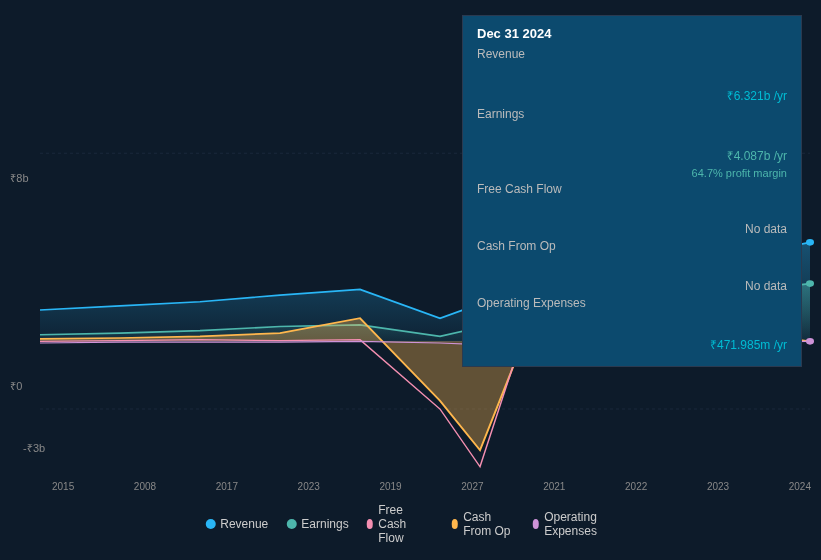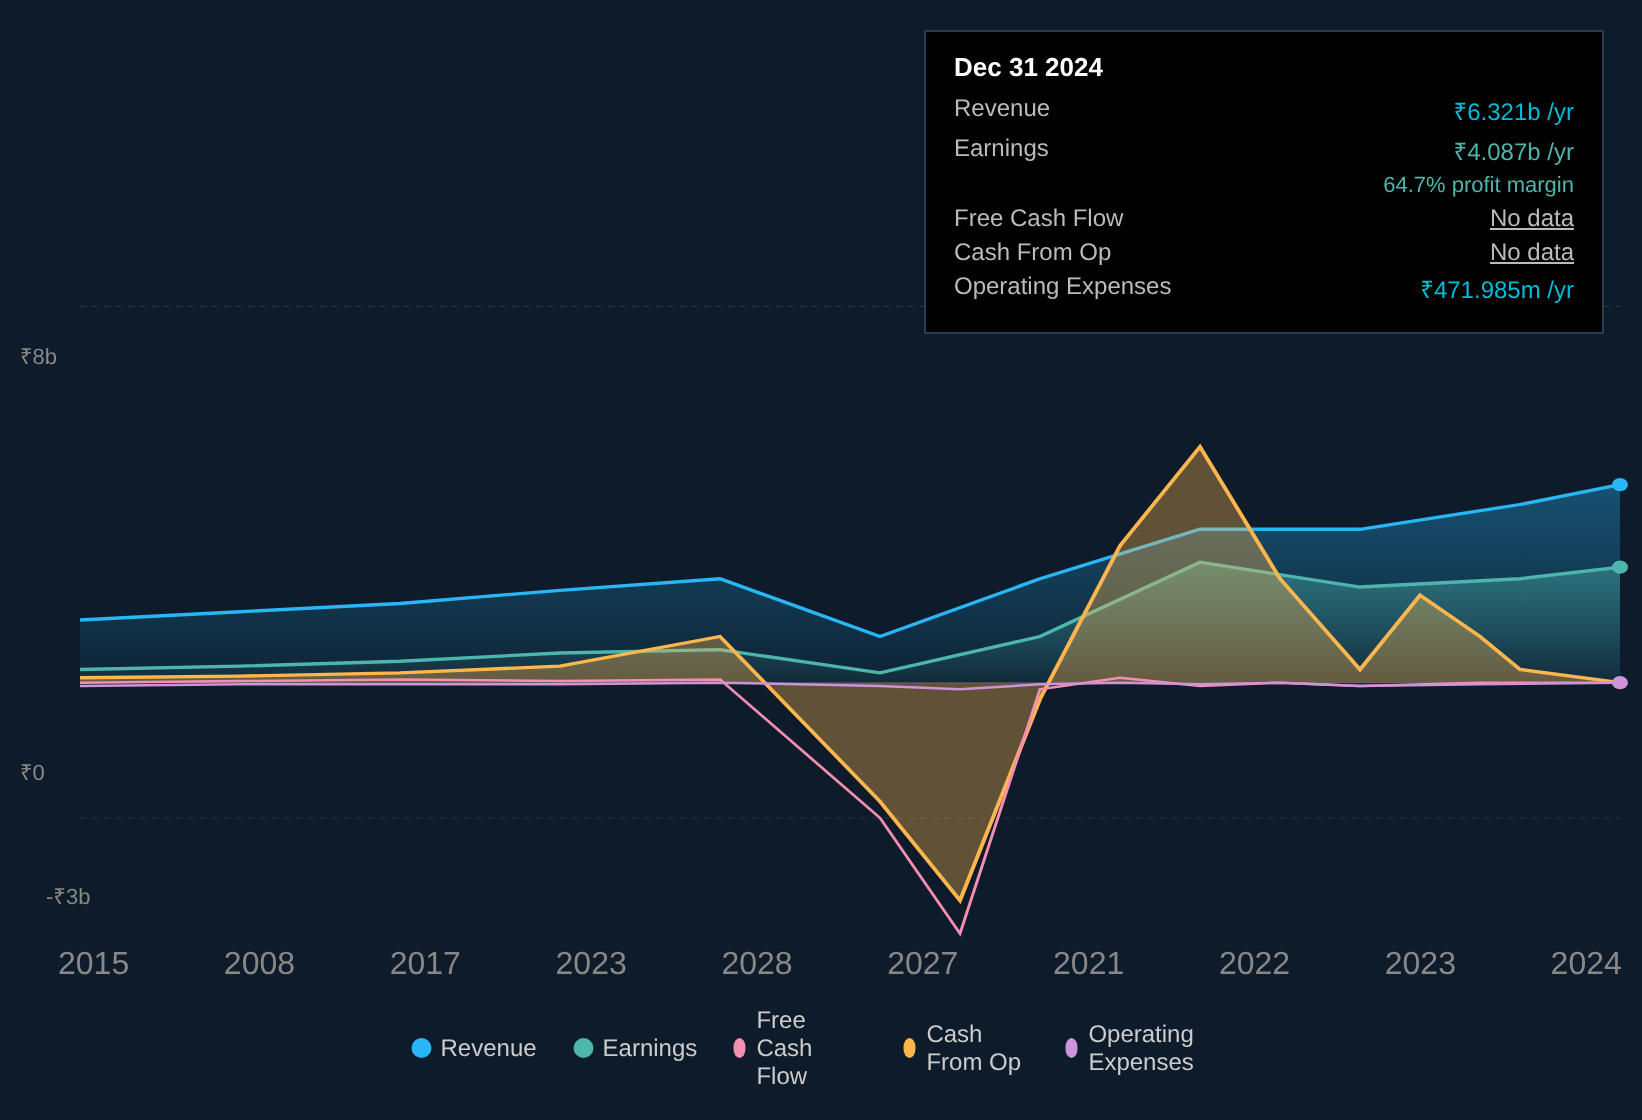--- a/index.html
+++ b/index.html
@@ -11,71 +11,71 @@
       color: #ccc;
       overflow: hidden;
       position: relative;
     }
 
     
     .tooltip-box {
       position: absolute;
       top: 15px;
       left: 462px;
-      background: #000000;
+      background: #0c4a6e;
       border: 1px solid #2a3a50;
       padding: 10px 14px;
       width: 340px;
       z-index: 10;
     }
     .tooltip-date {
       font-size: 13px;
       color: #fff;
       font-weight: bold;
       margin-bottom: 6px;
     }
     .tooltip-row {
       display: flex;
       justify-content: space-between;
       font-size: 12px;
       margin-bottom: 3px;
       color: #aaa;
     }
     .tooltip-row .label { color: #bbb; }
-    .tooltip-row .value { color: #bbb; }
+    .tooltip-row .value { color: #bbb; margin-top: 40px; }
     .tooltip-row .value.cyan { color: #00bcd4; }
     .tooltip-row .value.teal { color: #4db6ac; }
     .profit-margin {
       font-size: 11px;
       color: #4db6ac;
       text-align: left;
       margin-left: 16px;
     }
-    .nodata { color: #666; text-decoration: underline; }
+    .nodata { color: #666; }
 
     
     .y-label {
       position: absolute;
       left: 10px;
       font-size: 11px;
       color: #888;
     }
     .y-label-top { top: 150px; margin-top: 20px; }
     .y-label-mid { top: 378px; }
     .y-label-bot { top: 440px; margin-left: 13px; }
 
     
     .x-labels {
       position: absolute;
       bottom: 68px;
-      left: 29px;
+      left: 52px;
       right: 10px;
       display: flex;
       justify-content: space-between;
-      font-size: 16px;
+      font-size: 10px;
       color: #888;
       text-align: right;
     }
 
     
     .legend {
       position: absolute;
       bottom: 15px;
       left: 50%;
       transform: translateX(-50%);
@@ -183,21 +183,21 @@
 
   <path d="M40,240 L120,239 L200,239 L280,239 L360,238 L440,240 L480,242 L520,239 L560,238 L600,239 L640,238 L680,240 L740,239 L810,238" fill="none" stroke="#ce93d8" stroke-width="1.5"></path>
   <circle cx="810" cy="238" r="4" fill="#ce93d8"></circle>
 </svg>
 
 <div class="x-labels">
   <span>2015</span>
   <span>2008</span>
   <span>2017</span>
   <span>2023</span>
-  <span>2028</span>
+  <span>2019</span>
   <span>2027</span>
   <span>2021</span>
   <span>2022</span>
   <span>2023</span>
   <span>2024</span>
 </div>
 
 <div class="legend">
   <div class="legend-item">
     <div class="legend-dot" style="background:#29b6f6;"></div>

